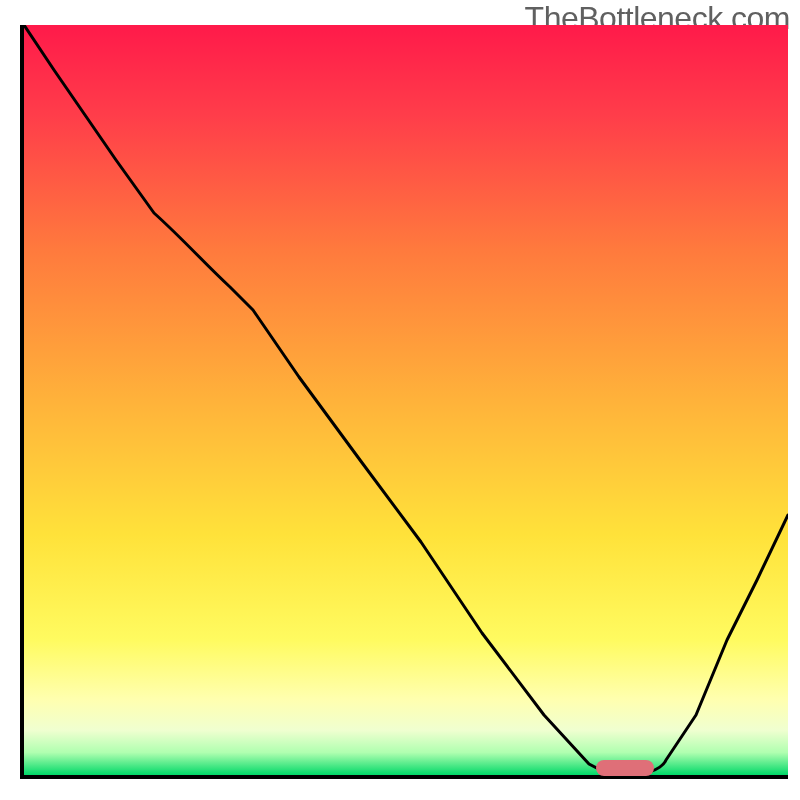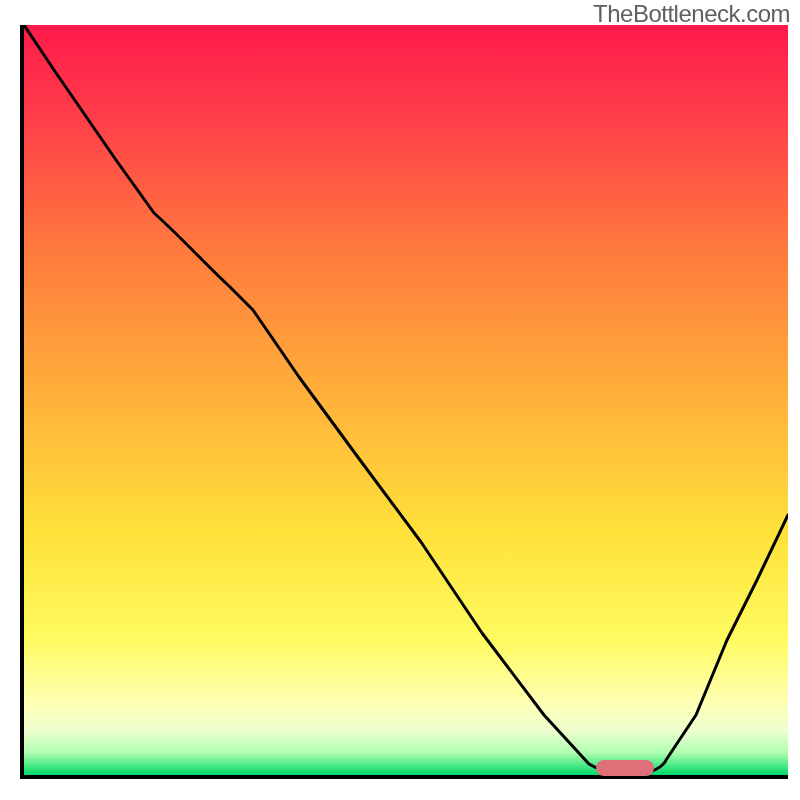--- a/index.html
+++ b/index.html
@@ -12,21 +12,21 @@
   .chart-container {
     position: relative;
     width: 800px;
     height: 800px;
   }
   .watermark {
     position: absolute;
     top: 0px;
     right: 10px;
     font-family: Arial, Helvetica, sans-serif;
-    font-size: 24px;
+    font-size: 32px;
     color: #606060;
     font-weight: 500;
     letter-spacing: -0.5px;
   }
   .plot-area {
     position: absolute;
     left: 20px;
     top: 25px;
     width: 768px;
     height: 754px;

